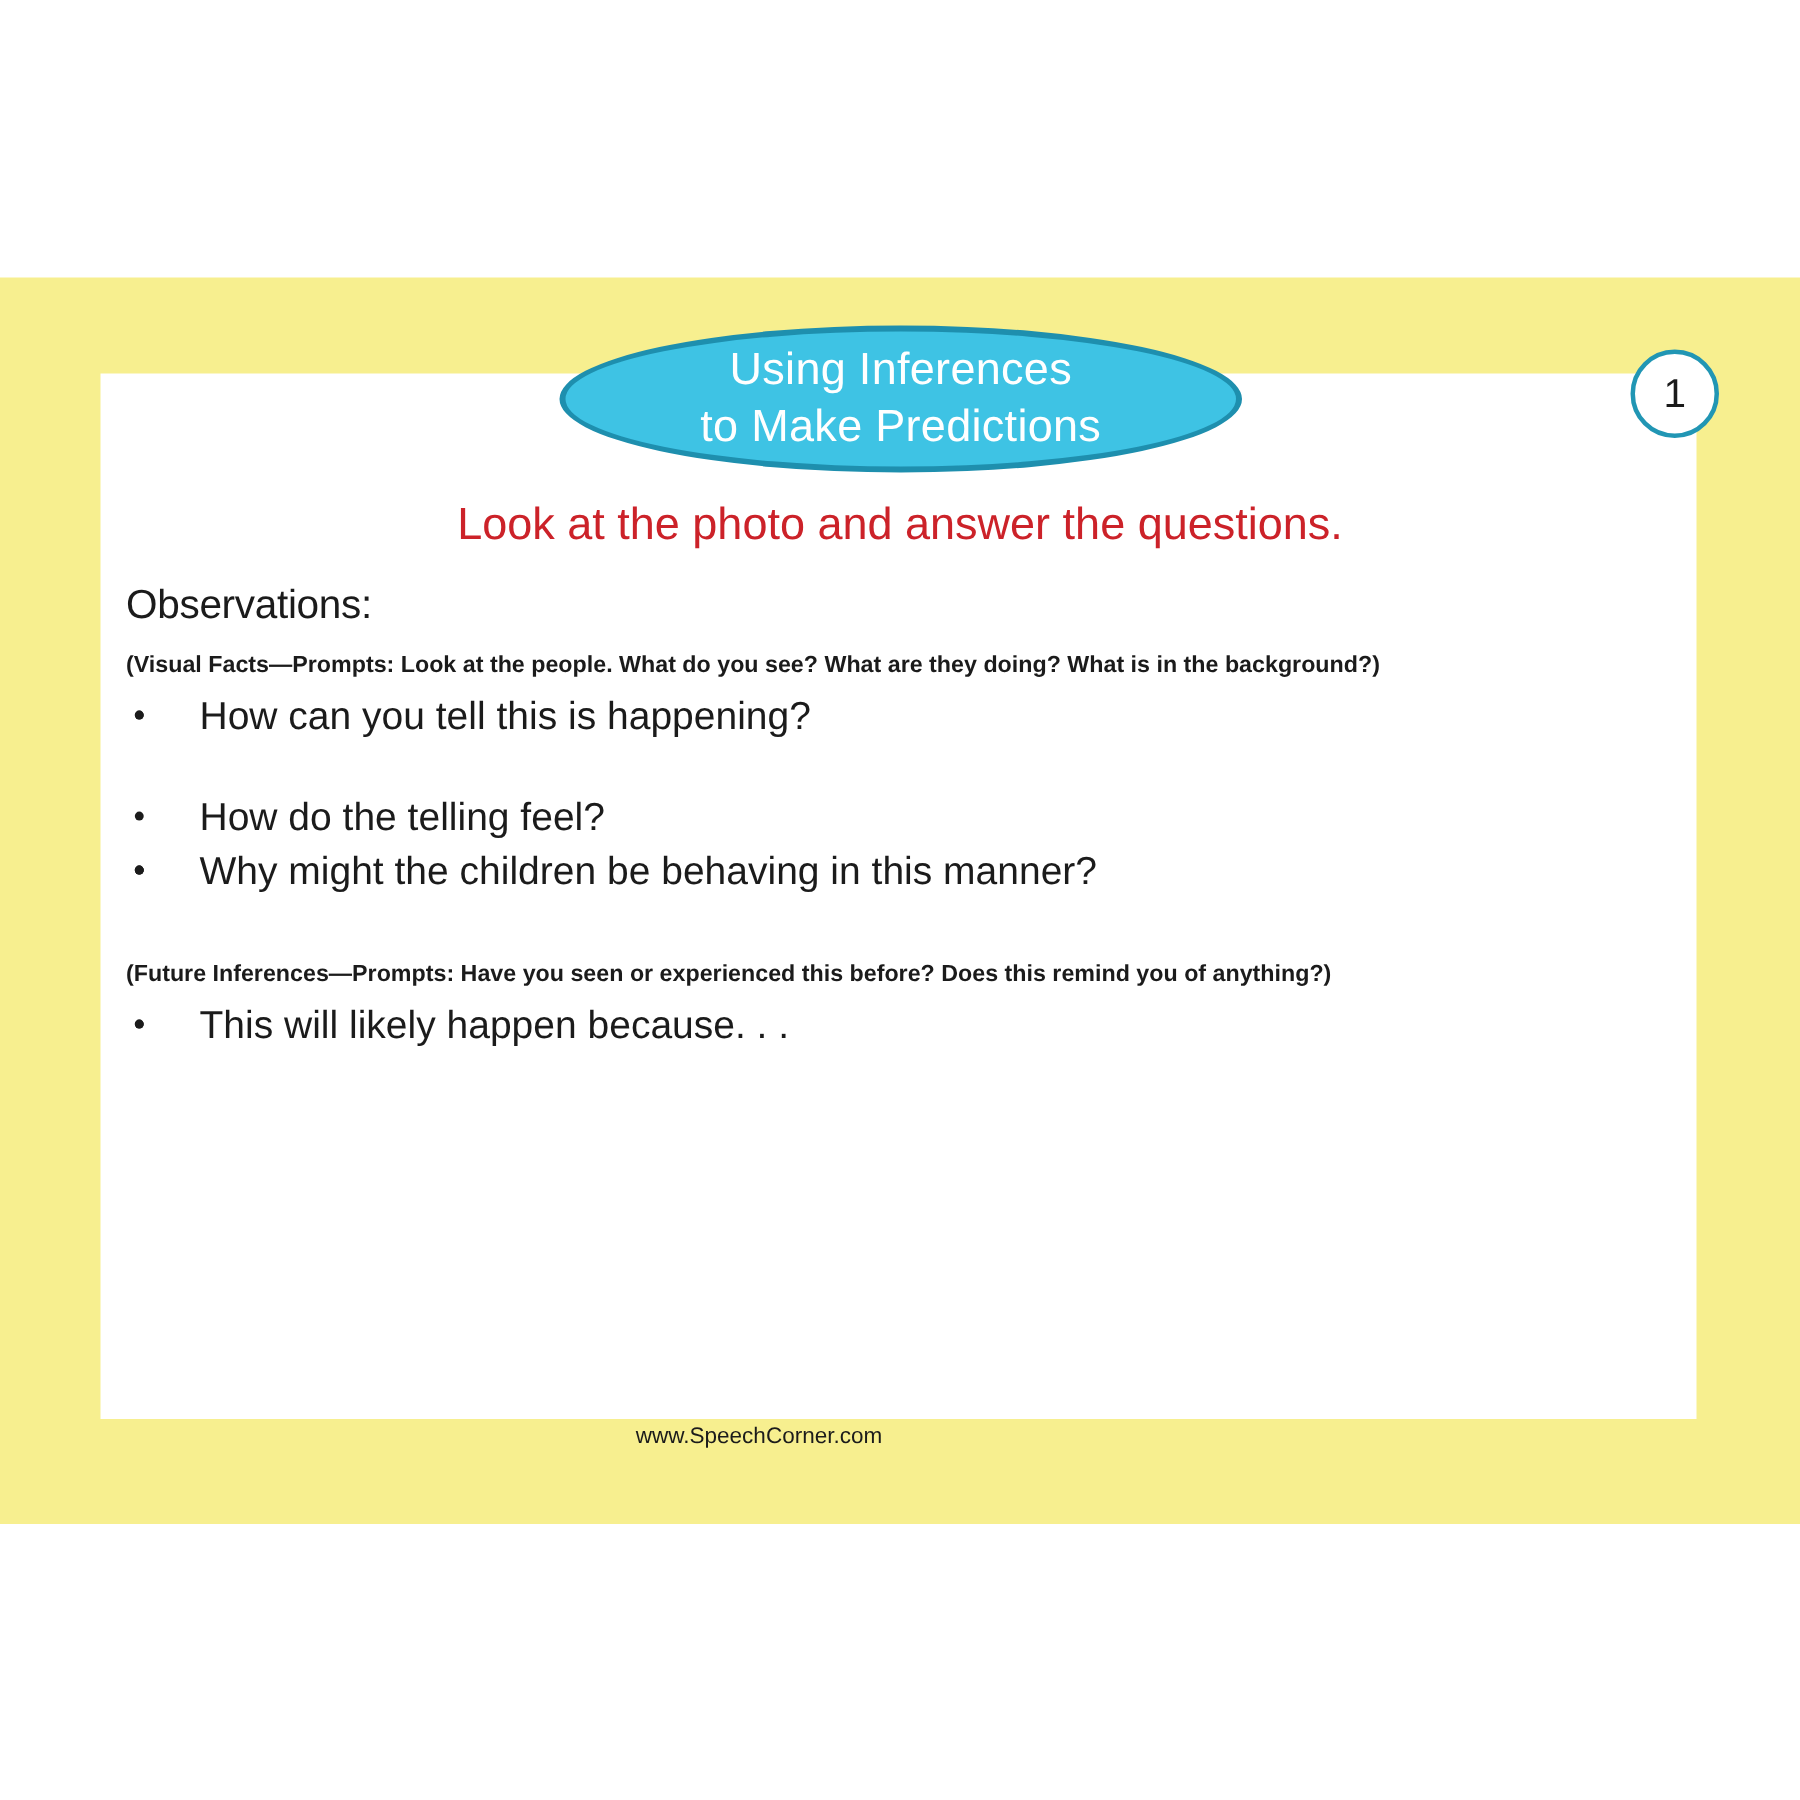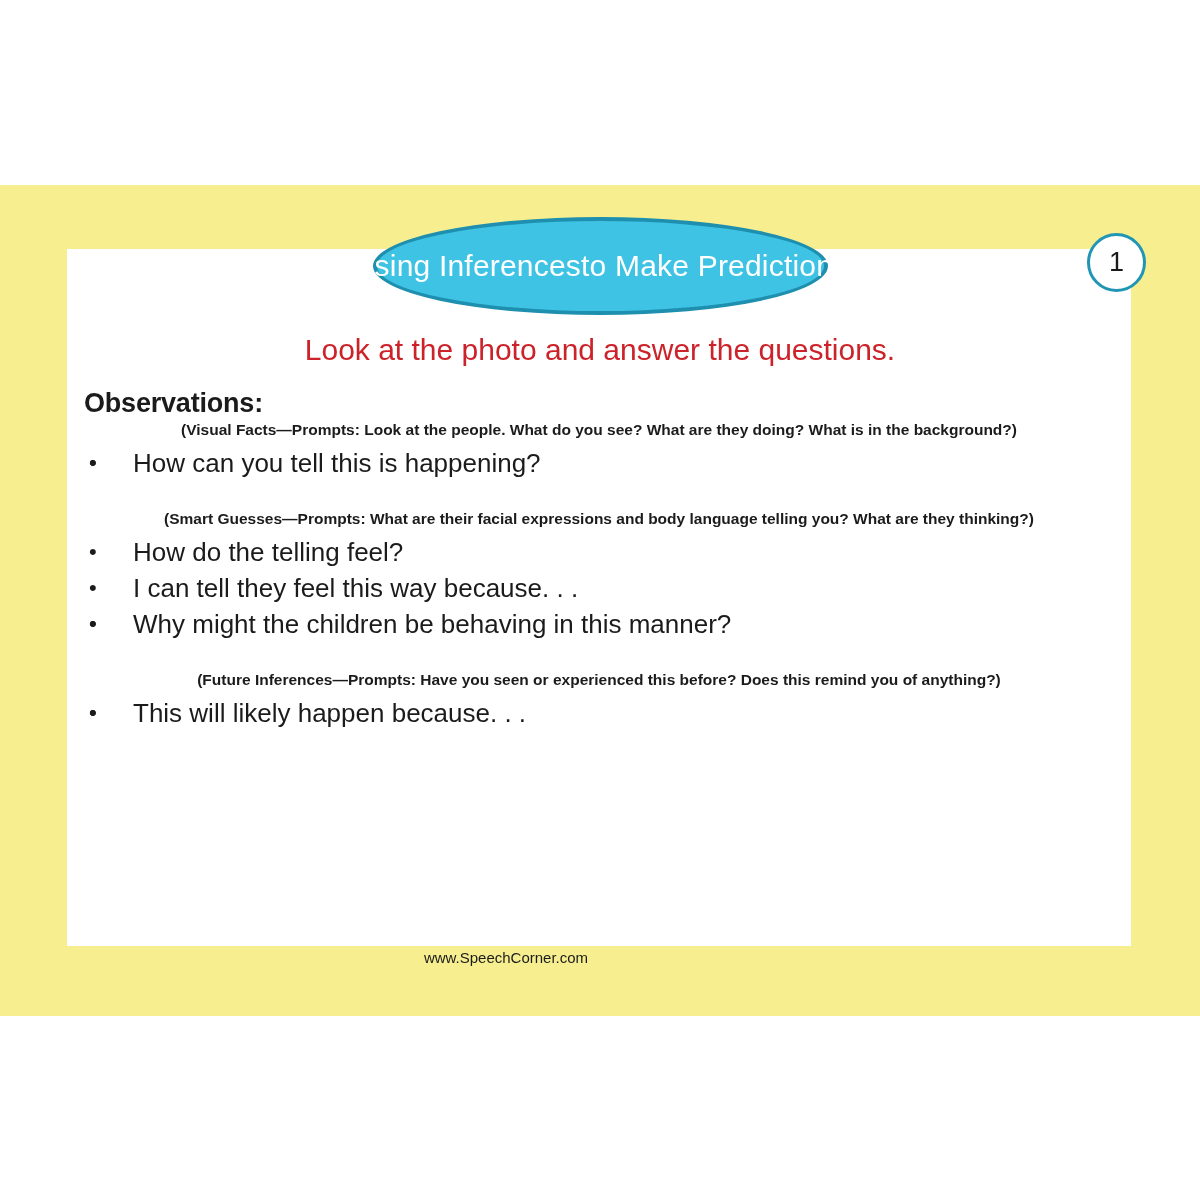--- a/index.html
+++ b/index.html
@@ -40,21 +40,21 @@
     position: absolute;
     left: 373px;
     top: 217px;
     width: 455px;
     height: 98px;
     border-radius: 50%;
     background: #3ec3e4;
     border: 4px solid #1e8fae;
     box-sizing: border-box;
     display: flex;
-    flex-direction: row;
+    flex-direction: column;
     align-items: center;
     justify-content: center;
     z-index: 5;
   }
   .title-line {
     color: #ffffff;
     font-size: 30px;
     line-height: 38px;
     letter-spacing: 0.2px;
     white-space: nowrap;
@@ -97,33 +97,32 @@
   .content {
     position: absolute;
     left: 84px;
     top: 388px;
     width: 1030px;
     z-index: 4;
   }
   .section { margin-bottom: 0; }
   .section-heading {
     font-size: 27px;
-    font-weight: bold;
+    font-weight: normal;
     color: #1b1b1b;
     letter-spacing: -0.2px;
     line-height: 30px;
   }
   .section-sub {
     font-size: 15.5px;
     font-weight: bold;
     color: #1b1b1b;
     line-height: 20px;
-    margin-top: 2px;
+    margin-top: 16px;
     white-space: nowrap;
-    text-align: center;
   }
   ul.bullets {
     list-style: none;
     margin: 5px 0 0 0;
     padding: 0;
   }
   ul.bullets li {
     position: relative;
     padding-left: 49px;
     font-size: 26px;
@@ -175,24 +174,23 @@
     <div class="section-sub">(Visual Facts—Prompts: Look at the people. What do you see? What are they doing? What is in the background?)</div>
     <ul class="bullets">
       <li><span class="dot">•</span></li>
       <li><span class="dot">•</span><span>How can you tell this is happening?</span></li>
     </ul>
   </div>
 
   <div class="gap"></div>
 
   <div class="section">
-    <div class="section-sub">(Smart Guesses—Prompts: What are their facial expressions and body language telling you? What are they thinking?)</div>
     <ul class="bullets">
       <li><span class="dot">•</span><span>How do the telling feel?</span></li>
-      <li><span class="dot">•</span><span>I can tell they feel this way because. . .</span></li>
+      <li><span class="dot">•</span></li>
       <li><span class="dot">•</span></li>
       <li><span class="dot">•</span><span>Why might the children be behaving in this manner?</span></li>
     </ul>
   </div>
 
   <div class="gap"></div>
 
   <div class="section">
     <div class="section-sub">(Future Inferences—Prompts: Have you seen or experienced this before? Does this remind you of anything?)</div>
     <ul class="bullets">

